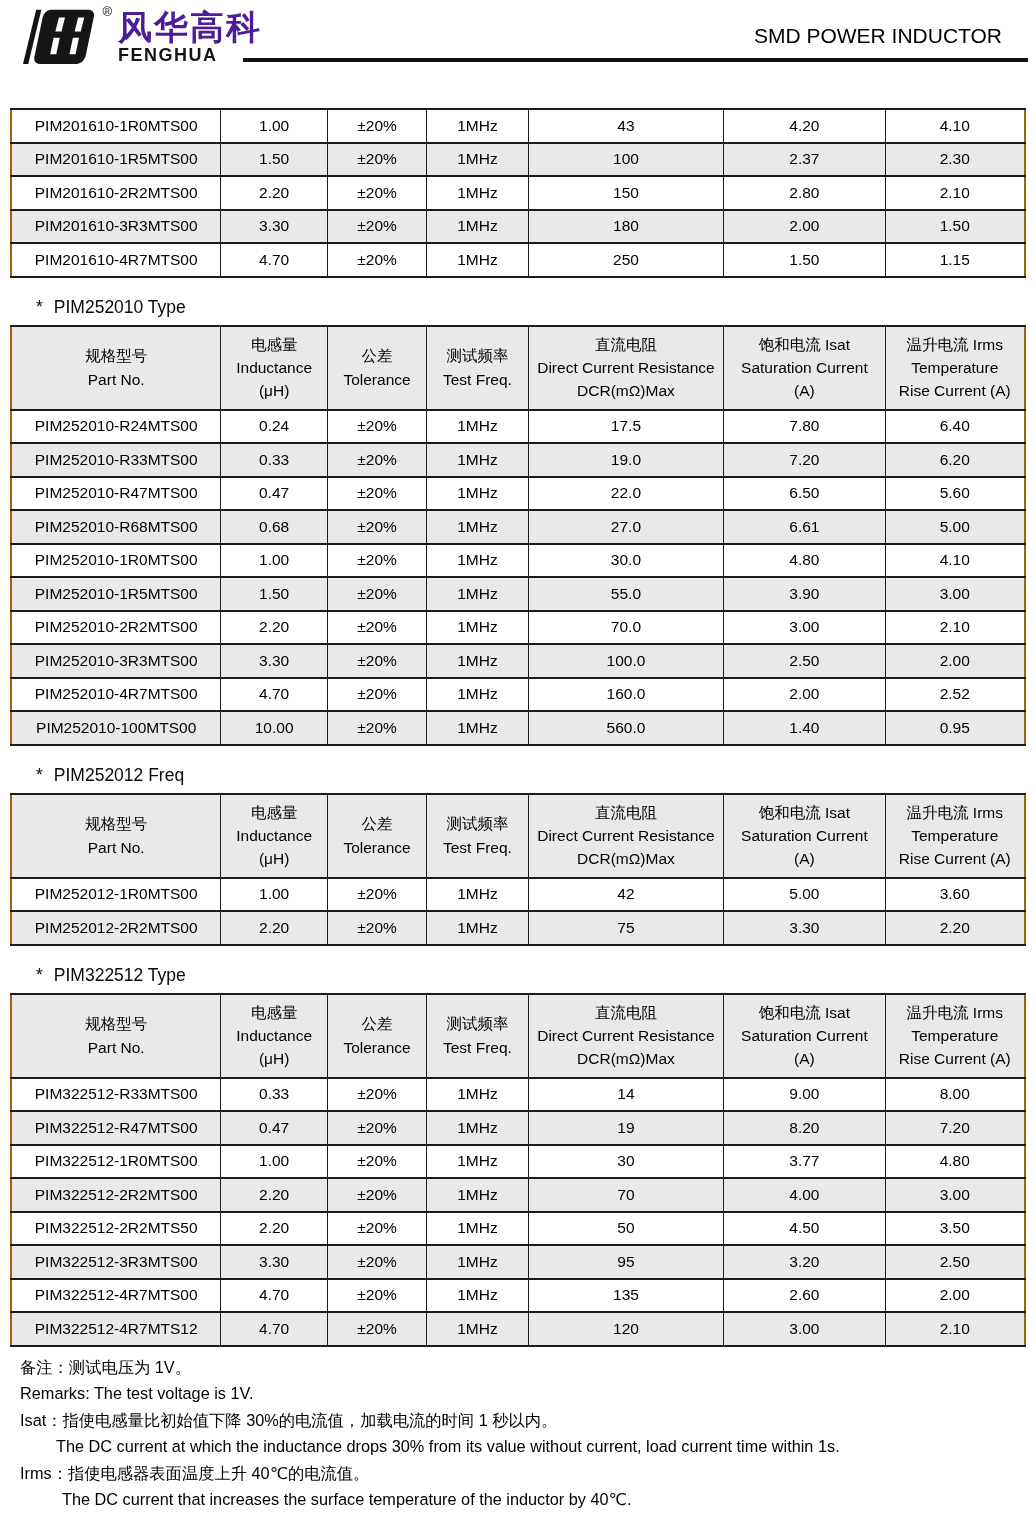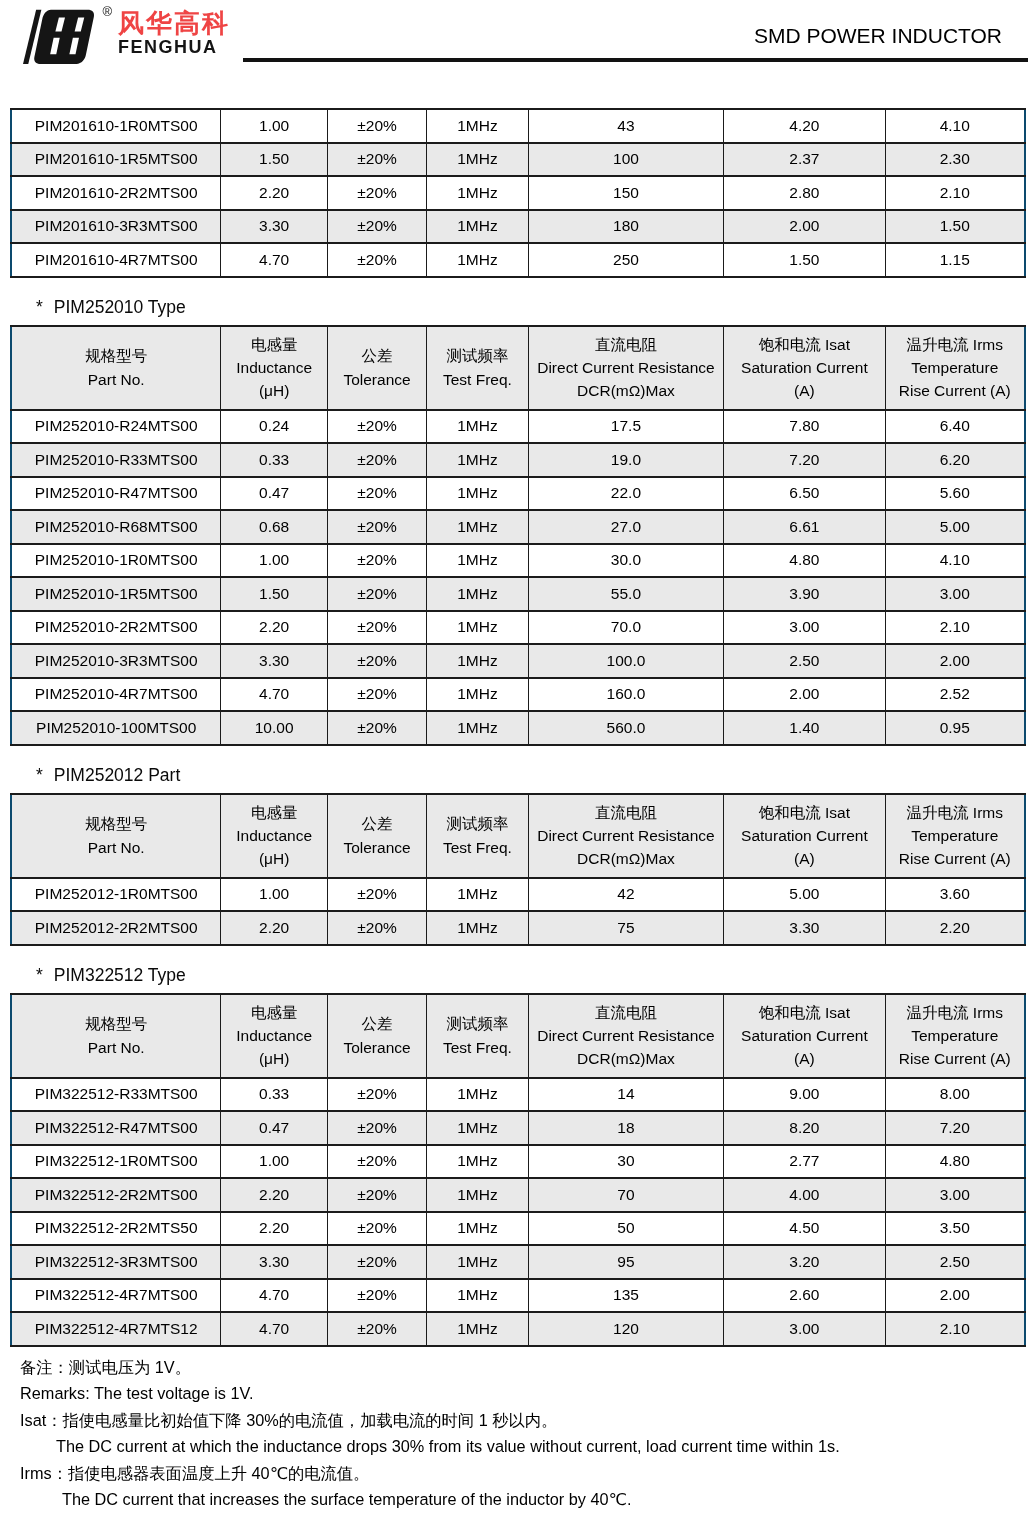--- a/index.html
+++ b/index.html
@@ -9,29 +9,29 @@
     font-family: "Liberation Sans", "DejaVu Sans", sans-serif;
     color: #000;
   }
   
   .page-header { position: relative; height: 70px; }
   .brand { position: absolute; left: 16px; top: 6px; display: flex; align-items: flex-start; }
   .logo-wrap { position: relative; width: 92px; height: 58px; }
   .logo-wrap svg { display: block; }
   .reg-mark { position: absolute; right: -4px; top: -2px; font-size: 13px; color: #111; }
   .brand-text { margin-left: 10px; padding-top: 4px; }
-  .brand-cn { font-size: 26px; font-weight: 900; letter-spacing: 2px; line-height: 1.0; color: #ef4444; }
+  .brand-cn { font-size: 34px; font-weight: 900; letter-spacing: 2px; line-height: 1.0; color: #4c1d95; }
   .brand-en { font-size: 18px; font-weight: 700; letter-spacing: 1.5px; line-height: 1.0; margin-top: 2px; color: #151515; }
   .doc-title { position: absolute; right: 34px; top: 24px; font-size: 21px; font-weight: 400; color: #000; }
   .header-rule { position: absolute; left: 243px; right: 8px; top: 58px; height: 3.5px; background: #121212; }
   
   main { margin: 0 10px; }
   .first-table { margin-top: 38px; }
   .section-heading { display: flex; align-items: baseline; gap: 11px; font-size: 17.5px; color: #0a0a0a; margin: 19px 0 7px 26px; }
-  table { width: 100%; border-collapse: collapse; table-layout: fixed; border: 2px solid #0c4a6e; }
+  table { width: 100%; border-collapse: collapse; table-layout: fixed; border: 2px solid #a16207; }
   col.c-part { width: 20.7%; } col.c-ind { width: 10.5%; } col.c-tol { width: 9.8%; }
   col.c-frq { width: 10.0%; } col.c-dcr { width: 19.3%; } col.c-isat { width: 15.9%; } col.c-irms { width: 13.8%; }
   th {
     background: #e9e9e9; font-weight: 400; font-size: 15.5px; line-height: 1.5;
     height: 84px; padding: 3px 4px; text-align: center; vertical-align: middle;
     border: 2px solid #1b1b1b; border-left-width: 1px; border-right-width: 1px;
   }
   td {
     height: 33.5px; font-size: 15.5px; text-align: center; vertical-align: middle;
     padding: 0 4px; white-space: nowrap; overflow: hidden;
@@ -268,21 +268,21 @@
           <td>1MHz</td>
           <td>560.0</td>
           <td>1.40</td>
           <td>0.95</td>
         </tr>
       </tbody>
   </table>
 
   <div class="section-heading">
     <span>*</span>
-    <span>PIM252012 Part</span>
+    <span>PIM252012 Freq</span>
   </div>
   <table>
     <colgroup>
         <col class="c-part">
         <col class="c-ind">
         <col class="c-tol">
         <col class="c-frq">
         <col class="c-dcr">
         <col class="c-isat">
         <col class="c-irms">
@@ -403,31 +403,31 @@
           <td>1MHz</td>
           <td>14</td>
           <td>9.00</td>
           <td>8.00</td>
         </tr>
         <tr>
           <td>PIM322512-R47MTS00</td>
           <td>0.47</td>
           <td>±20%</td>
           <td>1MHz</td>
-          <td>18</td>
+          <td>19</td>
           <td>8.20</td>
           <td>7.20</td>
         </tr>
         <tr>
           <td>PIM322512-1R0MTS00</td>
           <td>1.00</td>
           <td>±20%</td>
           <td>1MHz</td>
           <td>30</td>
-          <td>2.77</td>
+          <td>3.77</td>
           <td>4.80</td>
         </tr>
         <tr>
           <td>PIM322512-2R2MTS00</td>
           <td>2.20</td>
           <td>±20%</td>
           <td>1MHz</td>
           <td>70</td>
           <td>4.00</td>
           <td>3.00</td>

